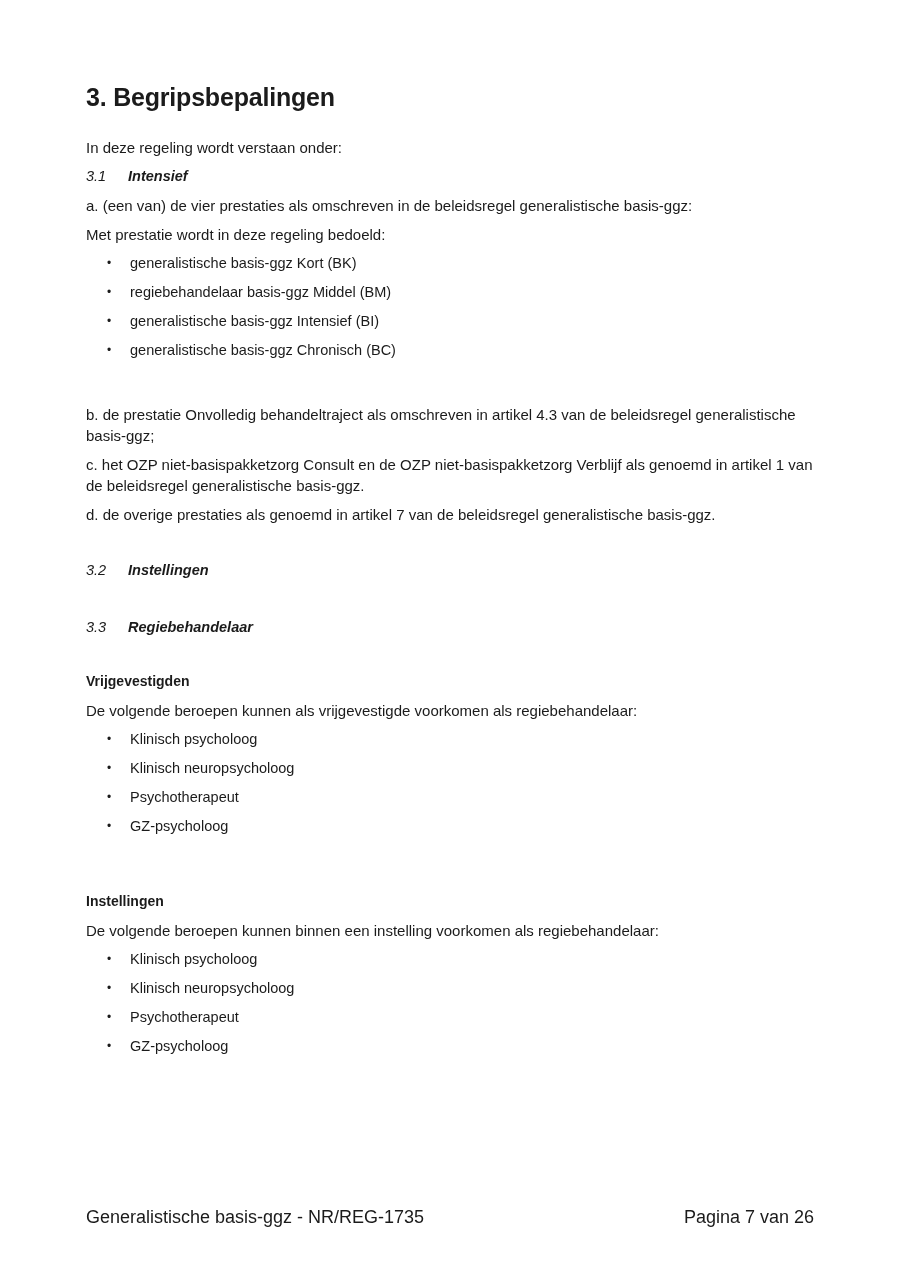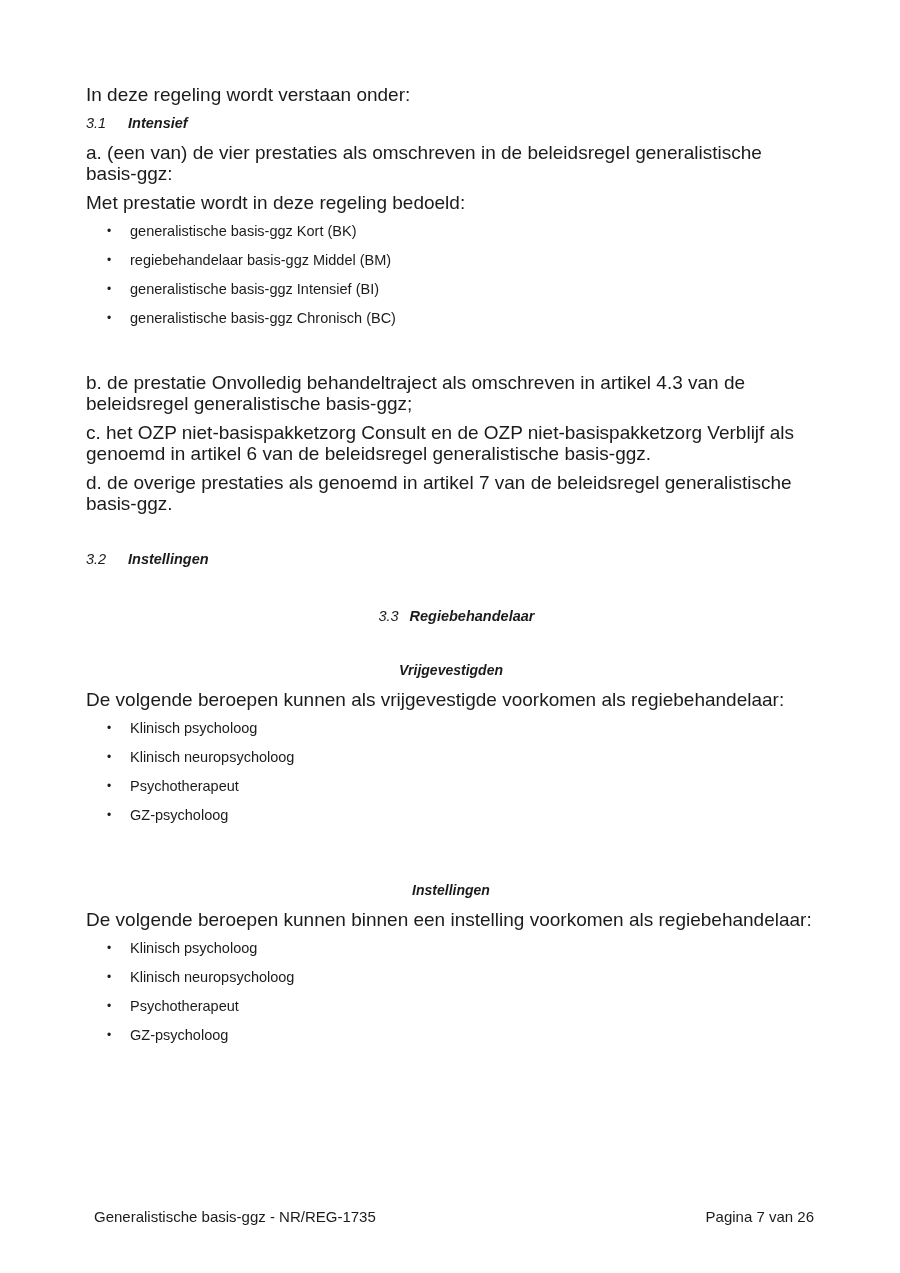--- a/index.html
+++ b/index.html
@@ -19,82 +19,81 @@
     width: 730px;
   }
   .doc-title {
     font-size: 25px;
     font-weight: bold;
     line-height: 27px;
     margin: 0 0 26px 0;
     letter-spacing: -0.2px;
   }
   .para {
-    font-size: 19px;
+    font-size: 15px;
     line-height: 21px;
     margin: 0 0 8px 0;
   }
   .sec-heading {
     font-size: 14.5px;
     font-style: italic;
     line-height: 21px;
     margin: 0 0 8px 0;
   }
   .sec-num {
     display: inline-block;
     width: 42px;
     font-weight: normal;
   }
   .sub-heading {
     font-size: 14px;
-    font-style: italic;
     line-height: 21px;
     margin: 0 0 8px 0;
-    text-align: center;
   }
   ul.bullets {
     list-style: none;
     margin: 0;
     padding: 0 0 0 21px;
   }
   ul.bullets li {
     display: flex;
     font-size: 14.5px;
     line-height: 21px;
     margin: 0 0 8px 0;
   }
   .dot {
     width: 23px;
     flex: none;
     font-size: 12px;
     line-height: 21px;
   }
   .mt-43 { margin-top: 43px; }
   .mt-35 { margin-top: 35px; }
-  .mt-36 { margin-top: 36px; text-align: center; }
+  .mt-36 { margin-top: 36px; }
   .mt-33 { margin-top: 33px; }
   .mt-54 { margin-top: 54px; }
   .footer {
     position: absolute;
-    left: 94px;
+    left: 86px;
     right: 86px;
     top: 1208px;
     display: flex;
     justify-content: space-between;
-    font-size: 15px;
+    font-size: 18px;
     line-height: 18px;
     text-align: center;
   }
 </style>
 </head>
 <body>
 
 <div class="page">
   <div class="content">
 
+    <h1 class="doc-title">3. Begripsbepalingen</h1>
 
     <p class="para">In deze regeling wordt verstaan onder:</p>
 
     <h2 class="sec-heading"><span class="sec-num">3.1</span><span>Intensief</span></h2>
 
     <p class="para">a. (een van) de vier prestaties als omschreven in de beleidsregel generalistische basis-ggz:</p>
     <p class="para">Met prestatie wordt in deze regeling bedoeld:</p>
 
     <ul class="bullets">
       <li>
@@ -109,21 +108,21 @@
           <span class="dot">•</span>
           <span>generalistische basis-ggz Intensief (BI)</span>
         </li>
       <li>
           <span class="dot">•</span>
           <span>generalistische basis-ggz Chronisch (BC)</span>
         </li>
     </ul>
 
     <p class="para mt-43">b. de prestatie Onvolledig behandeltraject als omschreven in artikel 4.3 van de beleidsregel generalistische basis-ggz;</p>
-    <p class="para">c. het OZP niet-basispakketzorg Consult en de OZP niet-basispakketzorg Verblijf als genoemd in artikel 6 van de beleidsregel generalistische basis-ggz.</p>
+    <p class="para">c. het OZP niet-basispakketzorg Consult en de OZP niet-basispakketzorg Verblijf als genoemd in artikel 1 van de beleidsregel generalistische basis-ggz.</p>
     <p class="para">d. de overige prestaties als genoemd in artikel 7 van de beleidsregel generalistische basis-ggz.</p>
 
     <h2 class="sec-heading mt-35"><span class="sec-num">3.2</span><span>Instellingen</span></h2>
 
 
     <h2 class="sec-heading mt-36"><span class="sec-num">3.3</span><span>Regiebehandelaar</span></h2>
 
 
     <h3 class="sub-heading mt-33">Vrijgevestigden</h3>
     <p class="para">De volgende beroepen kunnen als vrijgevestigde voorkomen als regiebehandelaar:</p>

